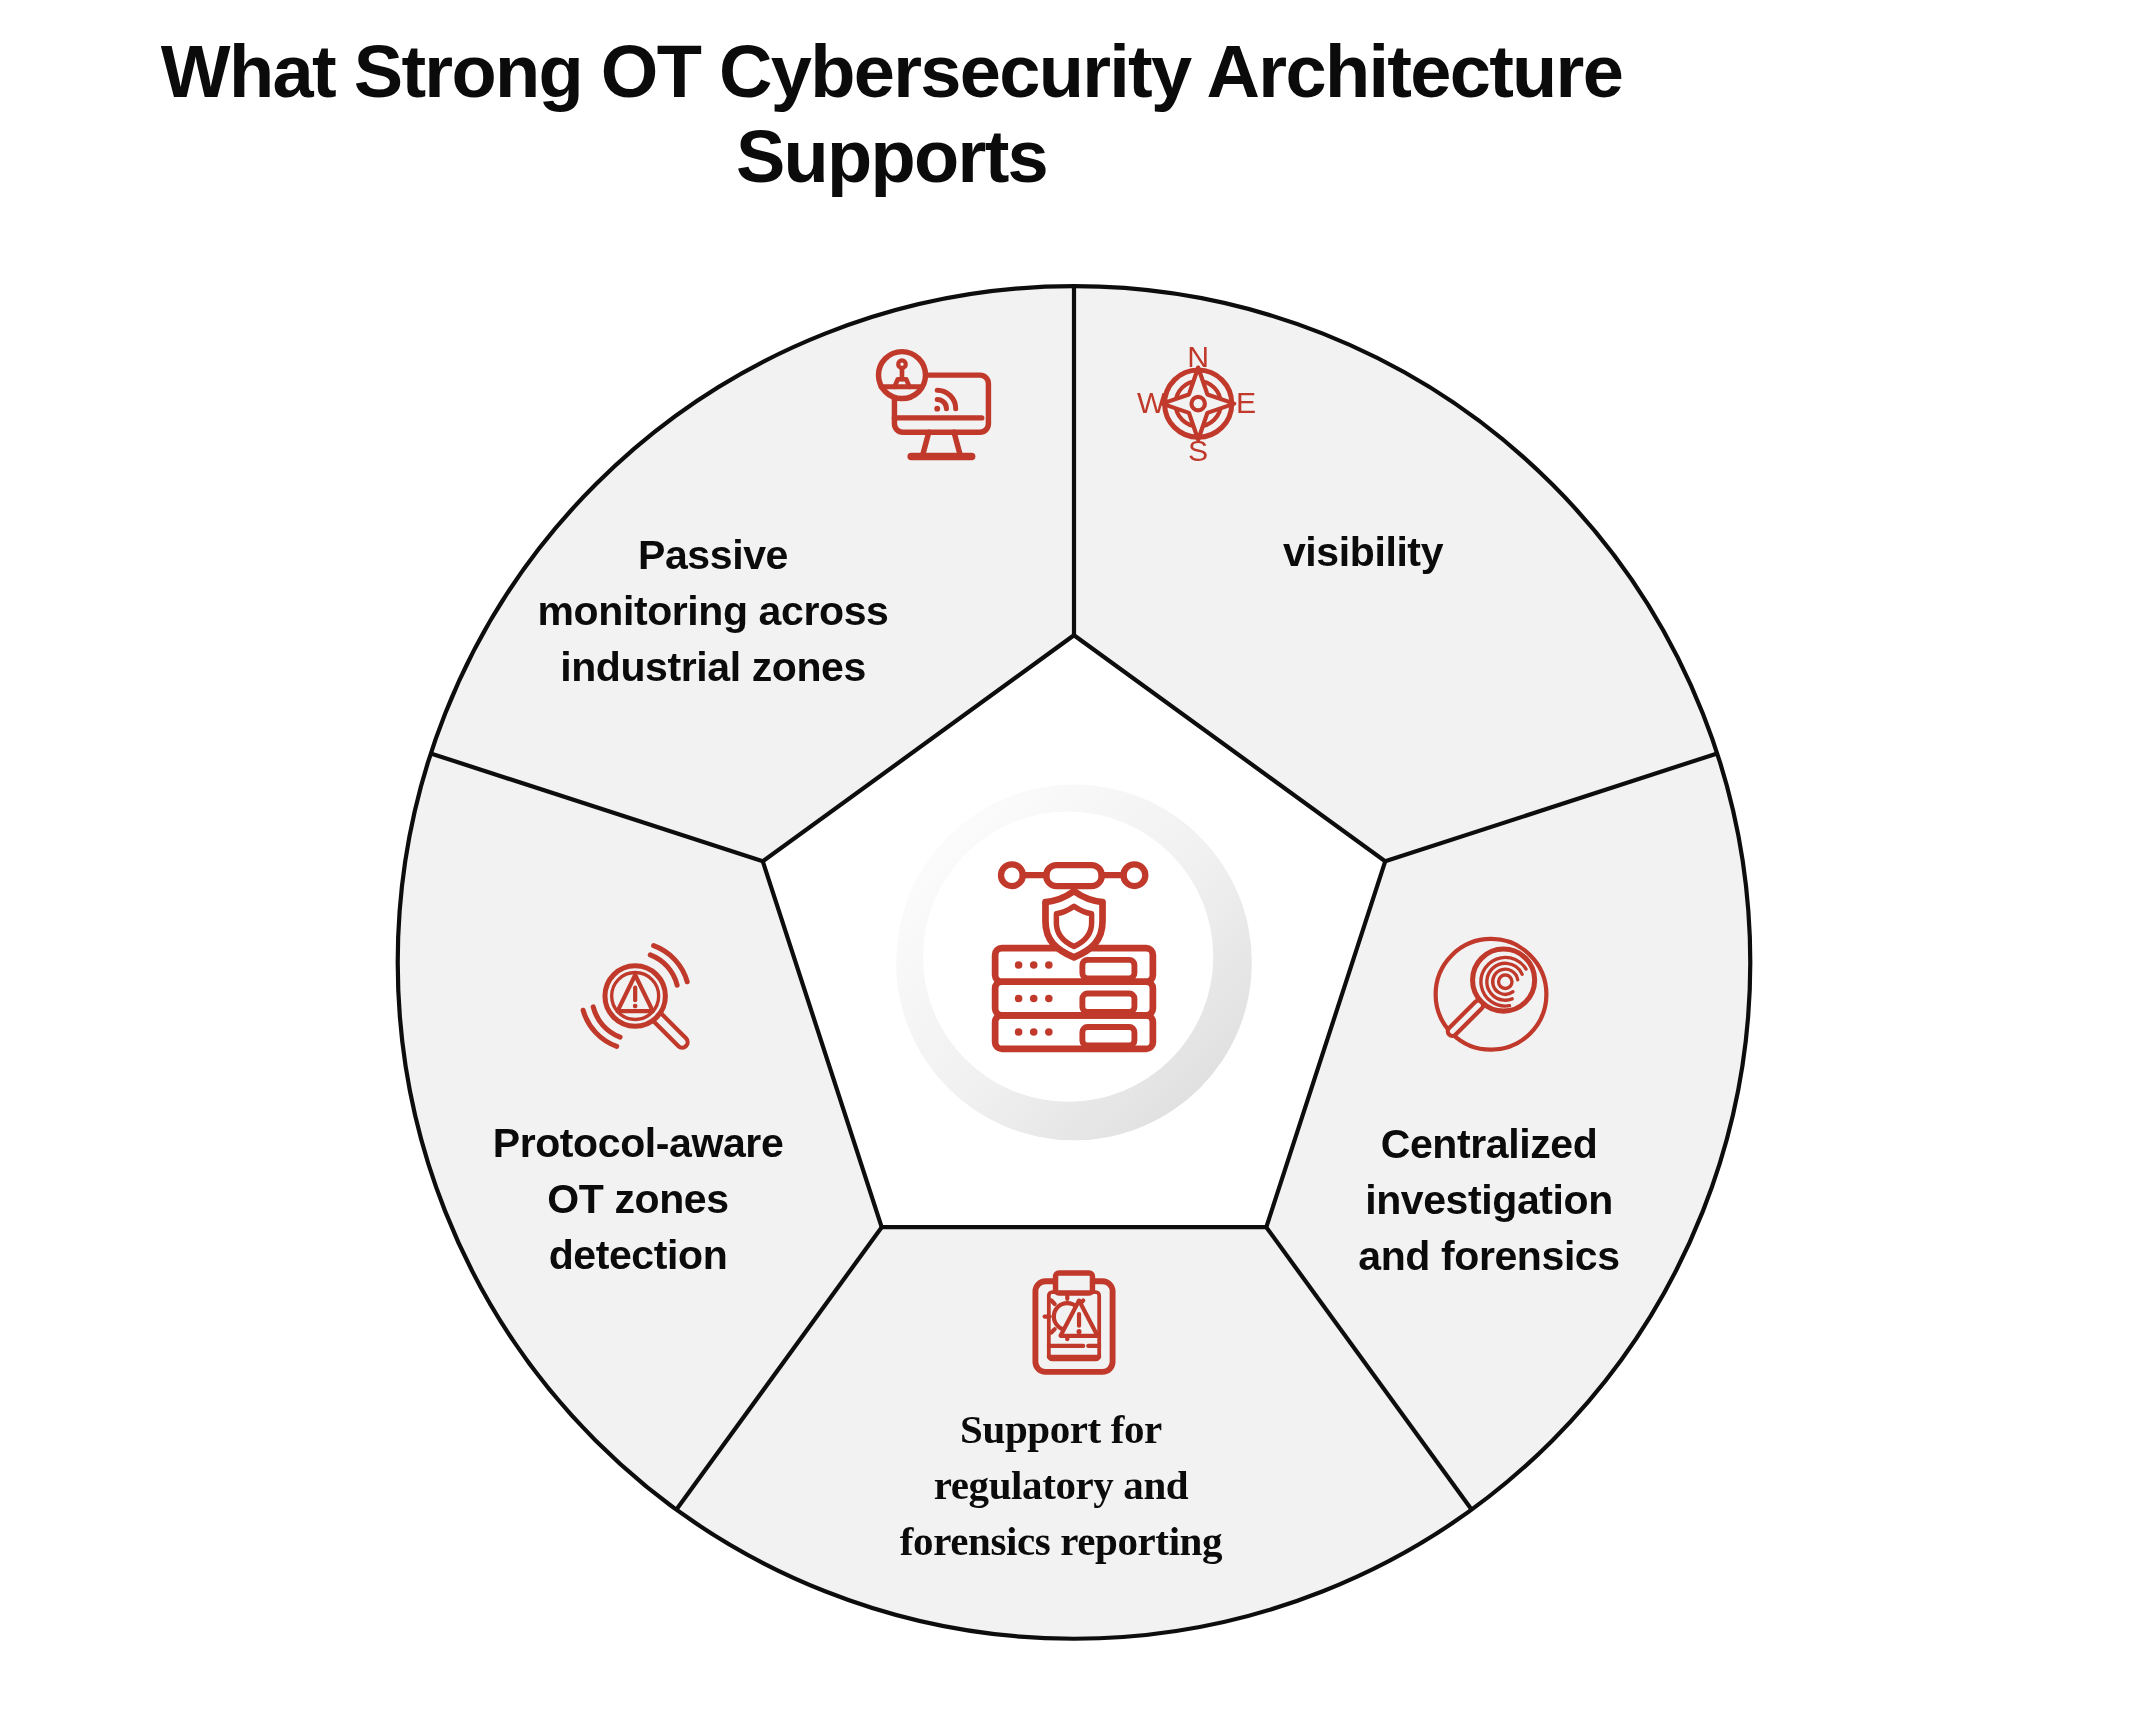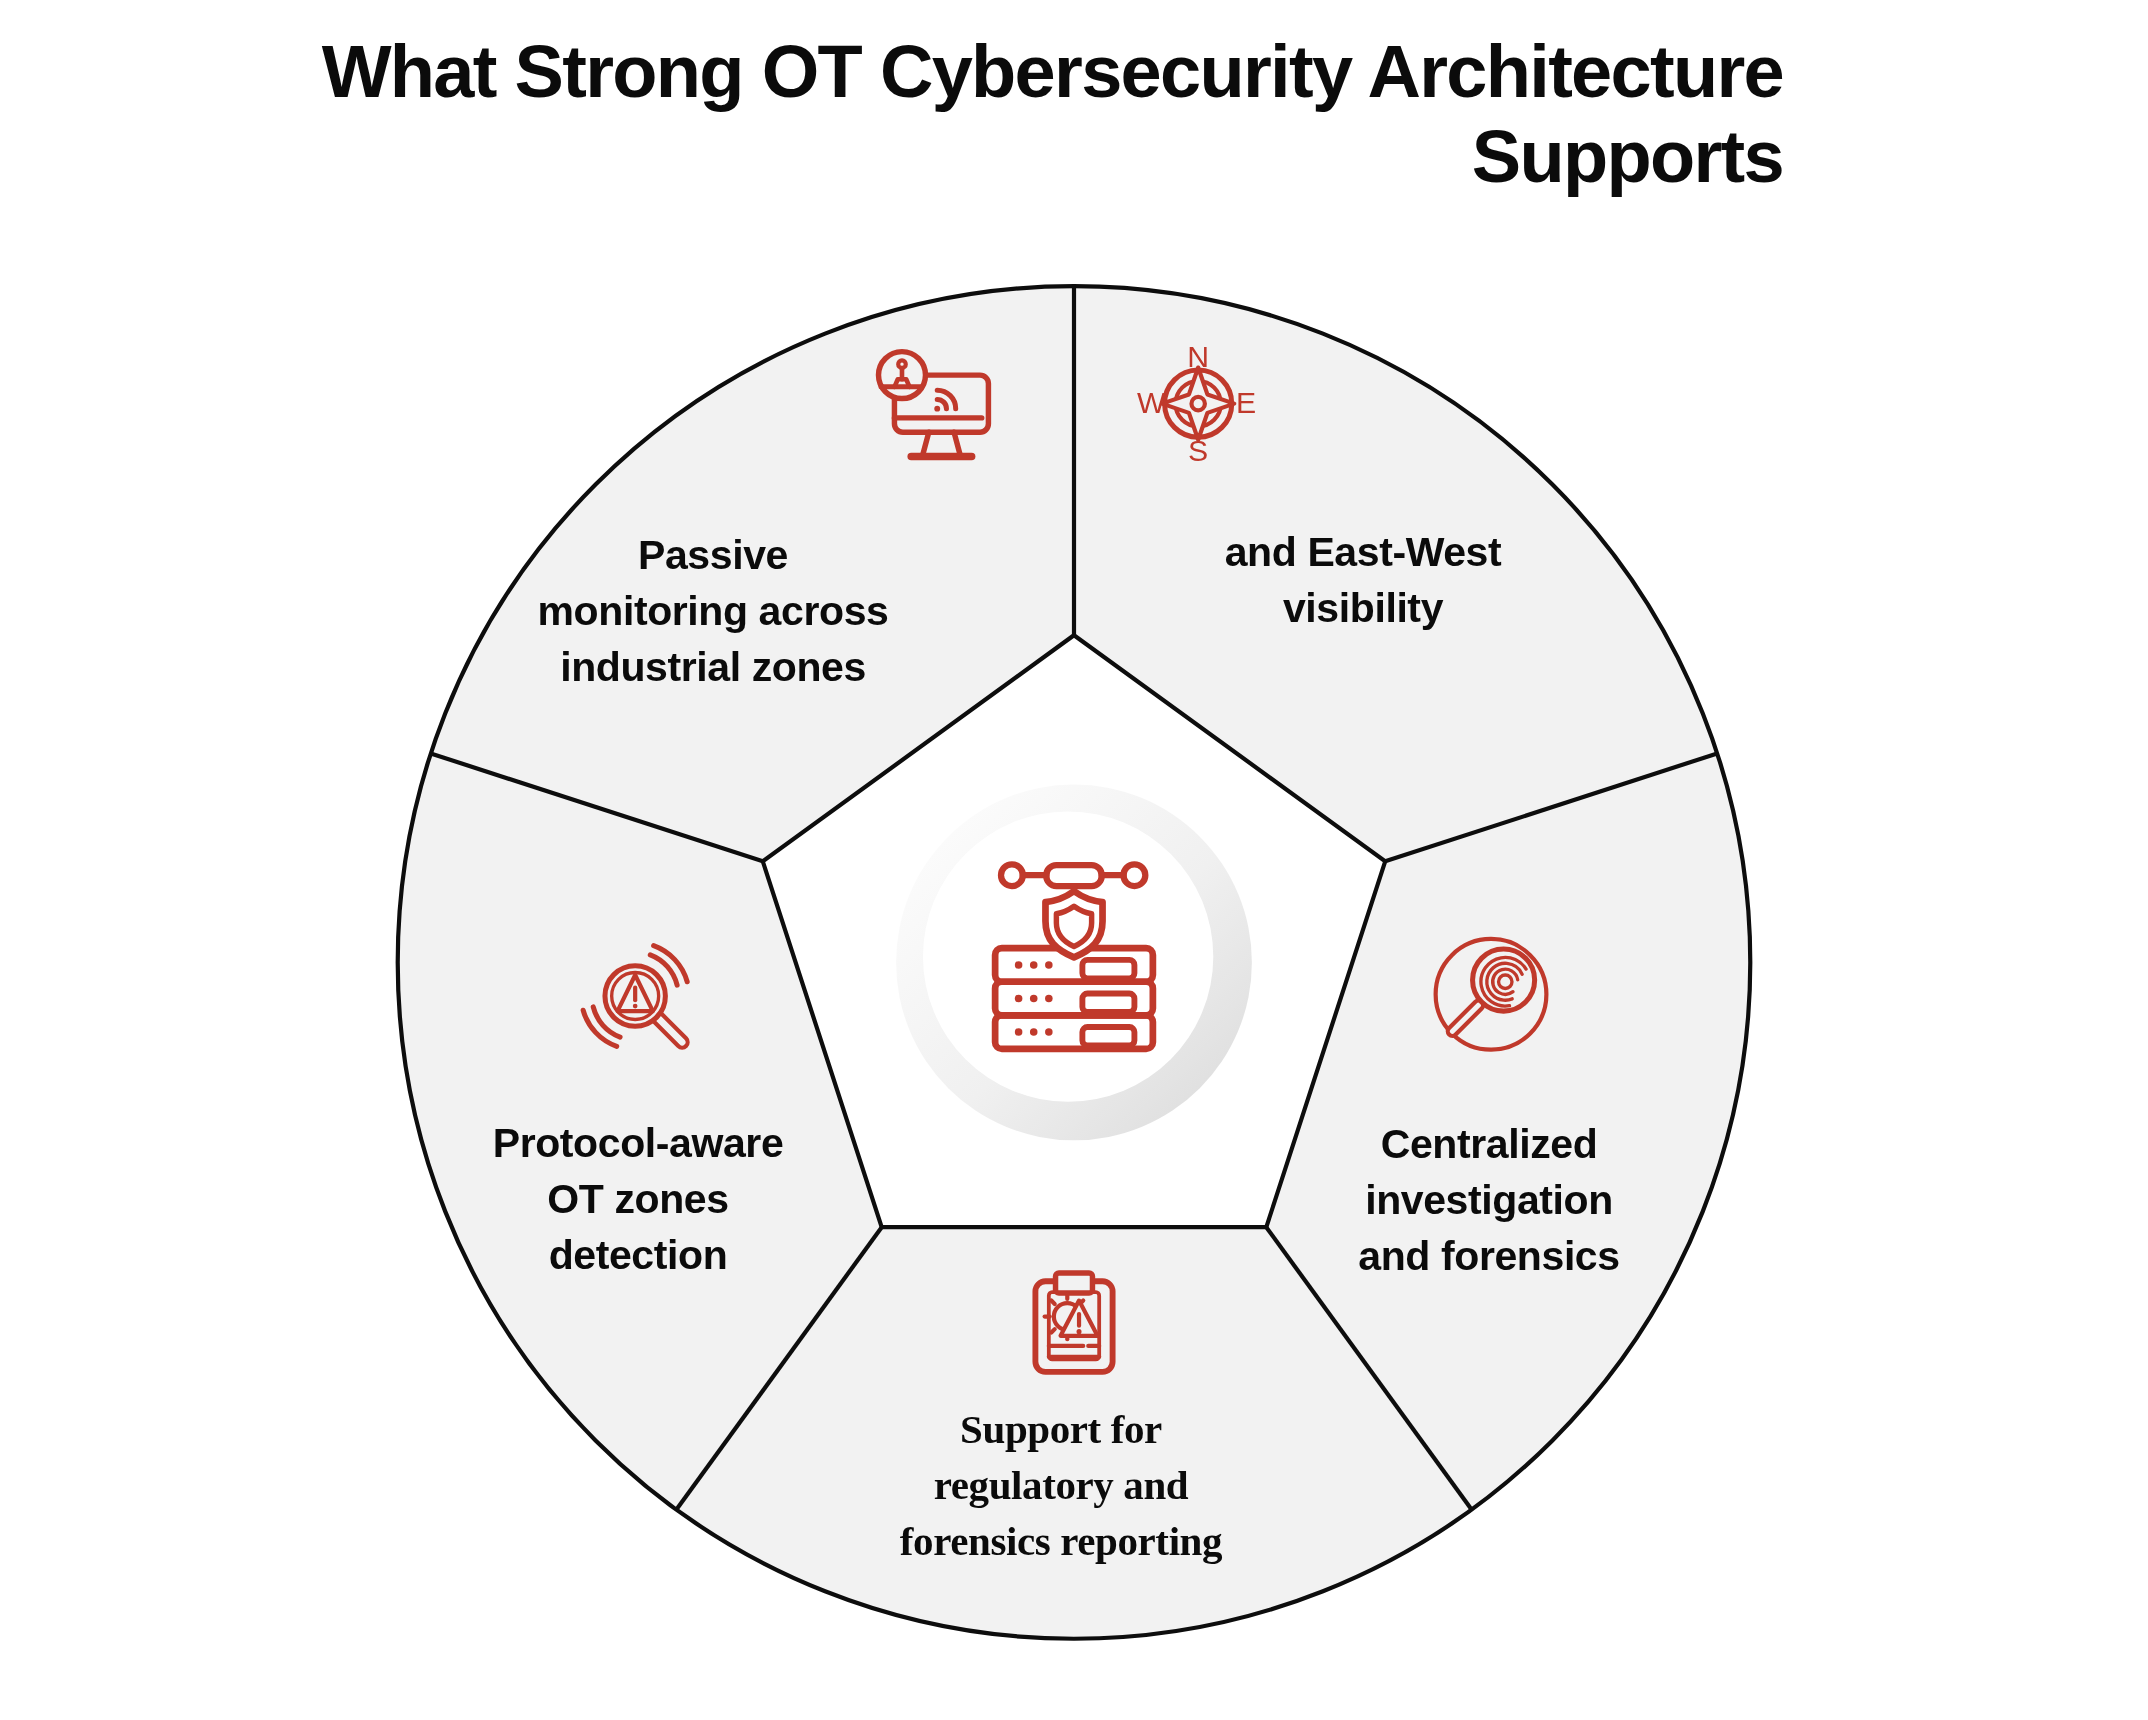--- a/index.html
+++ b/index.html
@@ -8,21 +8,21 @@
     --outline:#0D0D0D;
     --page-bg:#FFFFFF;
     --text-black:#0B0B0B;
   }
   *{margin:0;padding:0;box-sizing:border-box;}
   html,body{width:2148px;height:1721px;background:var(--page-bg);
     font-family:"Liberation Sans","DejaVu Sans",sans-serif;}
   .stage{position:relative;width:2148px;height:1721px;overflow:hidden;}
   .page-title{
     position:absolute;left:0;top:28.5px;width:1783px;
-    text-align:right;font-size:74px;font-weight:700;
+    text-align:center;font-size:74px;font-weight:700;
     letter-spacing:-1.7px;color:var(--text-black);
   }
   .wheel-svg{position:absolute;left:0;top:0;}
   .seg{fill:var(--segment-fill);stroke:var(--outline);stroke-width:5;}
   .penta{fill:#FFFFFF;stroke:var(--outline);stroke-width:5;}
   .ln{stroke:var(--outline);stroke-width:5;fill:none;stroke-linecap:butt;}
   .ri{stroke:var(--accent-red);fill:none;stroke-linecap:round;stroke-linejoin:round;}
   .rif{fill:var(--accent-red);stroke:none;}
   .rimask{fill:var(--segment-fill);stroke:var(--accent-red);stroke-linecap:round;stroke-linejoin:round;}
   .riwhite{fill:#FFFFFF;stroke:var(--accent-red);stroke-linecap:round;stroke-linejoin:round;}
@@ -179,21 +179,20 @@
     </g>
   </svg>
 
   <div class="seg-label lbl-passive">
     <span>Passive</span>
     <span>monitoring across</span>
     <span>industrial zones</span>
   </div>
 
   <div class="seg-label lbl-visibility">
-    <span>and East-West</span>
     <span>visibility</span>
   </div>
 
   <div class="seg-label lbl-forensics">
     <span>Centralized</span>
     <span>investigation</span>
     <span>and forensics</span>
   </div>
 
   <div class="seg-label lbl-reporting">

